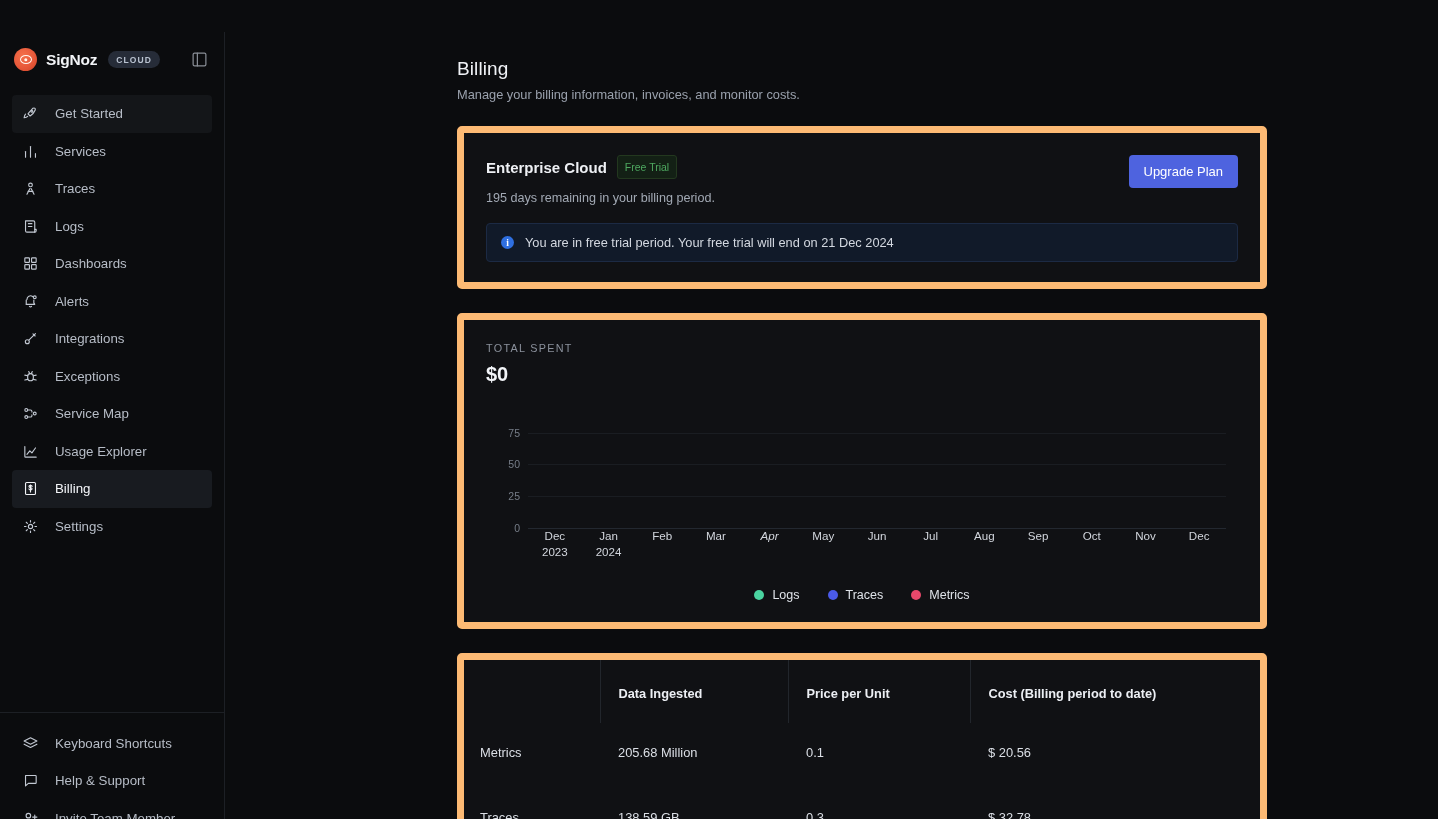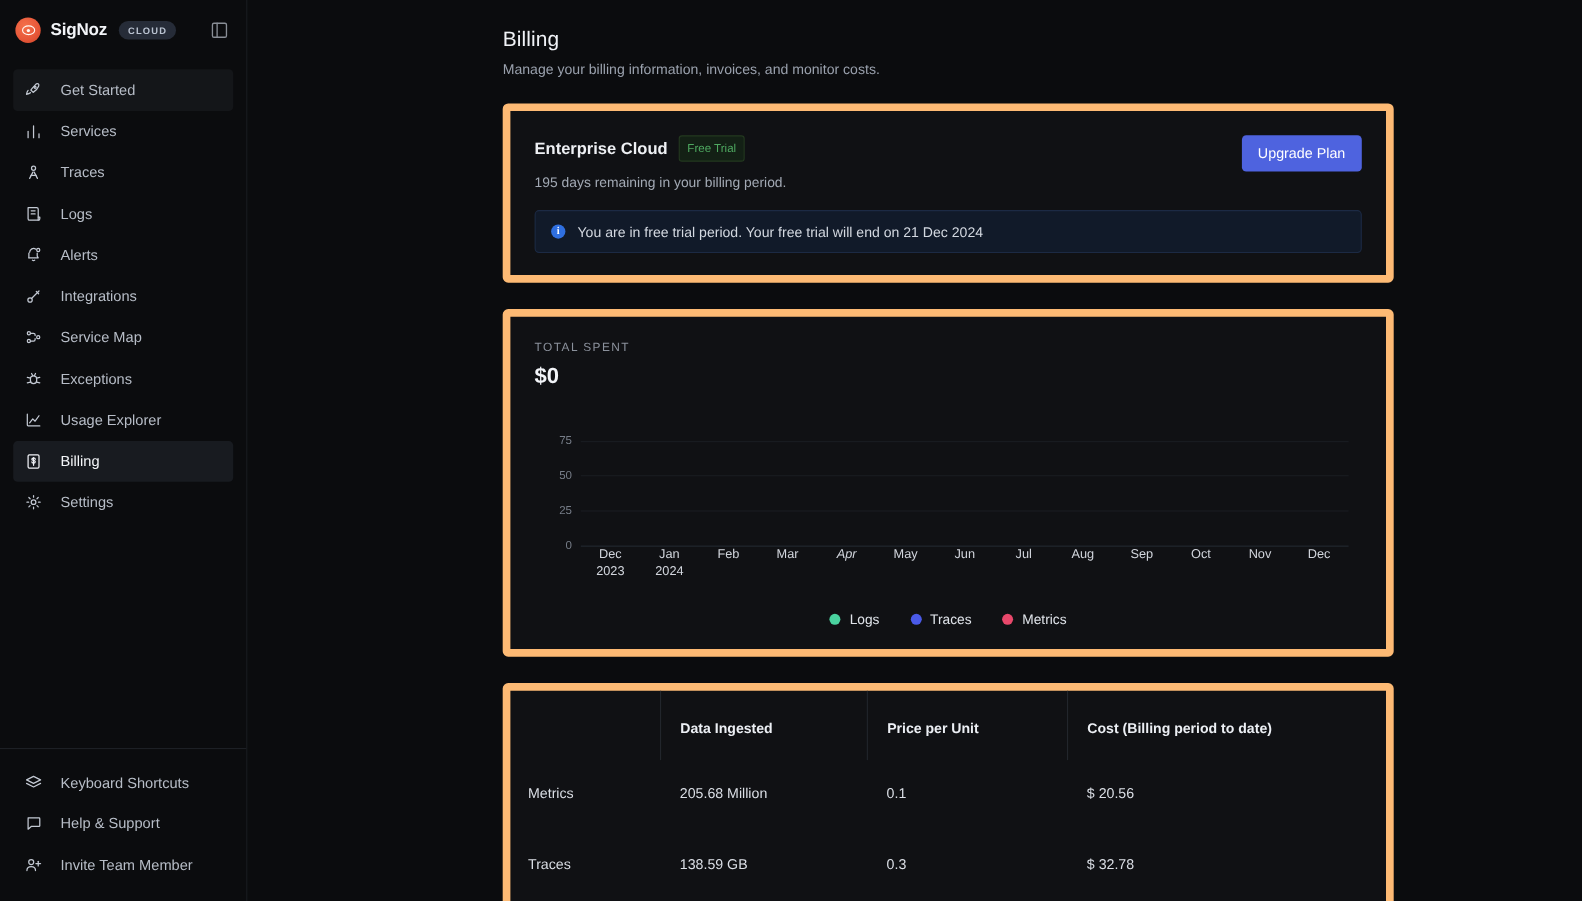--- a/index.html
+++ b/index.html
@@ -3,21 +3,21 @@
 <meta charset="utf-8">
 <style>
   * { box-sizing: border-box; margin: 0; padding: 0; }
   html, body {
     width: 1438px; height: 819px;
     background: #0b0c0e;
     font-family: "Liberation Sans", sans-serif;
     color: #c5c9d1;
     overflow: hidden;
   }
-  .app { display: flex; width: 1438px; height: 768px; }
+  .app { display: flex; width: 1438px; height: 768px; margin-top: 32px; }
 
   
   .sidebar {
     width: 225px; height: 819px;
     background: #0b0c0e;
     border-right: 1px solid #1d2025;
     display: flex; flex-direction: column;
     flex-shrink: 0;
   }
   .sb-head {
@@ -211,64 +211,75 @@
               <line x1="9" y1="8" x2="14" y2="8"></line>
               <line x1="9" y1="12" x2="14" y2="12"></line>
               <path d="M18 20a2 2 0 0 0 2-2v-2h-2"></path>
             </svg>
           </span>
           <span>Logs</span>
         </div>
         <div class="sb-item">
           <span class="ico">
             <svg viewBox="0 0 24 24">
+              <rect x="4" y="4" width="6.5" height="6.5" rx="1"></rect>
+              <rect x="13.5" y="4" width="6.5" height="6.5" rx="1"></rect>
+              <rect x="4" y="13.5" width="6.5" height="6.5" rx="1"></rect>
+              <rect x="13.5" y="13.5" width="6.5" height="6.5" rx="1"></rect>
+            </svg>
+          </span>
+          <span>Dashboards</span>
+        </div>
+        <div class="sb-item">
+          <span class="ico">
+            <svg viewBox="0 0 24 24">
               <path d="M7 9a5 5 0 0 1 8-4"></path>
               <path d="M6 16h12l-1.3-2V10"></path>
               <path d="M6 16v-6"></path>
               <path d="M10.5 19a2 2 0 0 0 3 0"></path>
               <circle cx="18" cy="6" r="2"></circle>
             </svg>
           </span>
           <span>Alerts</span>
         </div>
         <div class="sb-item">
           <span class="ico">
             <svg viewBox="0 0 24 24">
               <circle cx="7.5" cy="16.5" r="2.8"></circle>
               <path d="M10 14L19 5"></path>
               <path d="M15.5 5.5l3 3"></path>
             </svg>
           </span>
           <span>Integrations</span>
-        </div>
-        <div class="sb-item">
-          <span class="ico">
-            <svg viewBox="0 0 24 24">
-              <circle cx="6" cy="7" r="2"></circle>
-              <circle cx="18" cy="12" r="2"></circle>
-              <circle cx="6" cy="17" r="2"></circle>
-              <path d="M8 7h4a2 2 0 0 1 2 2v1"></path>
-              <path d="M8 17h4a2 2 0 0 0 2-2v-1"></path>
-            </svg>
-          </span>
-          <span>Service Map</span>
         </div>
         <div class="sb-item">
           <span class="ico">
             <svg viewBox="0 0 24 24">
               <rect x="8" y="8" width="8" height="10" rx="4"></rect>
               <line x1="4" y1="10" x2="8" y2="11"></line>
               <line x1="20" y1="10" x2="16" y2="11"></line>
               <line x1="4" y1="17" x2="8" y2="16"></line>
               <line x1="20" y1="17" x2="16" y2="16"></line>
               <line x1="9.5" y1="5" x2="11" y2="8"></line>
               <line x1="14.5" y1="5" x2="13" y2="8"></line>
             </svg>
           </span>
           <span>Exceptions</span>
+        </div>
+        <div class="sb-item">
+          <span class="ico">
+            <svg viewBox="0 0 24 24">
+              <circle cx="6" cy="7" r="2"></circle>
+              <circle cx="18" cy="12" r="2"></circle>
+              <circle cx="6" cy="17" r="2"></circle>
+              <path d="M8 7h4a2 2 0 0 1 2 2v1"></path>
+              <path d="M8 17h4a2 2 0 0 0 2-2v-1"></path>
+            </svg>
+          </span>
+          <span>Service Map</span>
         </div>
         <div class="sb-item">
           <span class="ico">
             <svg viewBox="0 0 24 24">
               <path d="M4 5v14a1 1 0 0 0 1 1h15"></path>
               <polyline points="7,16 11,11 14,14 19,7"></polyline>
             </svg>
           </span>
           <span>Usage Explorer</span>
         </div>

